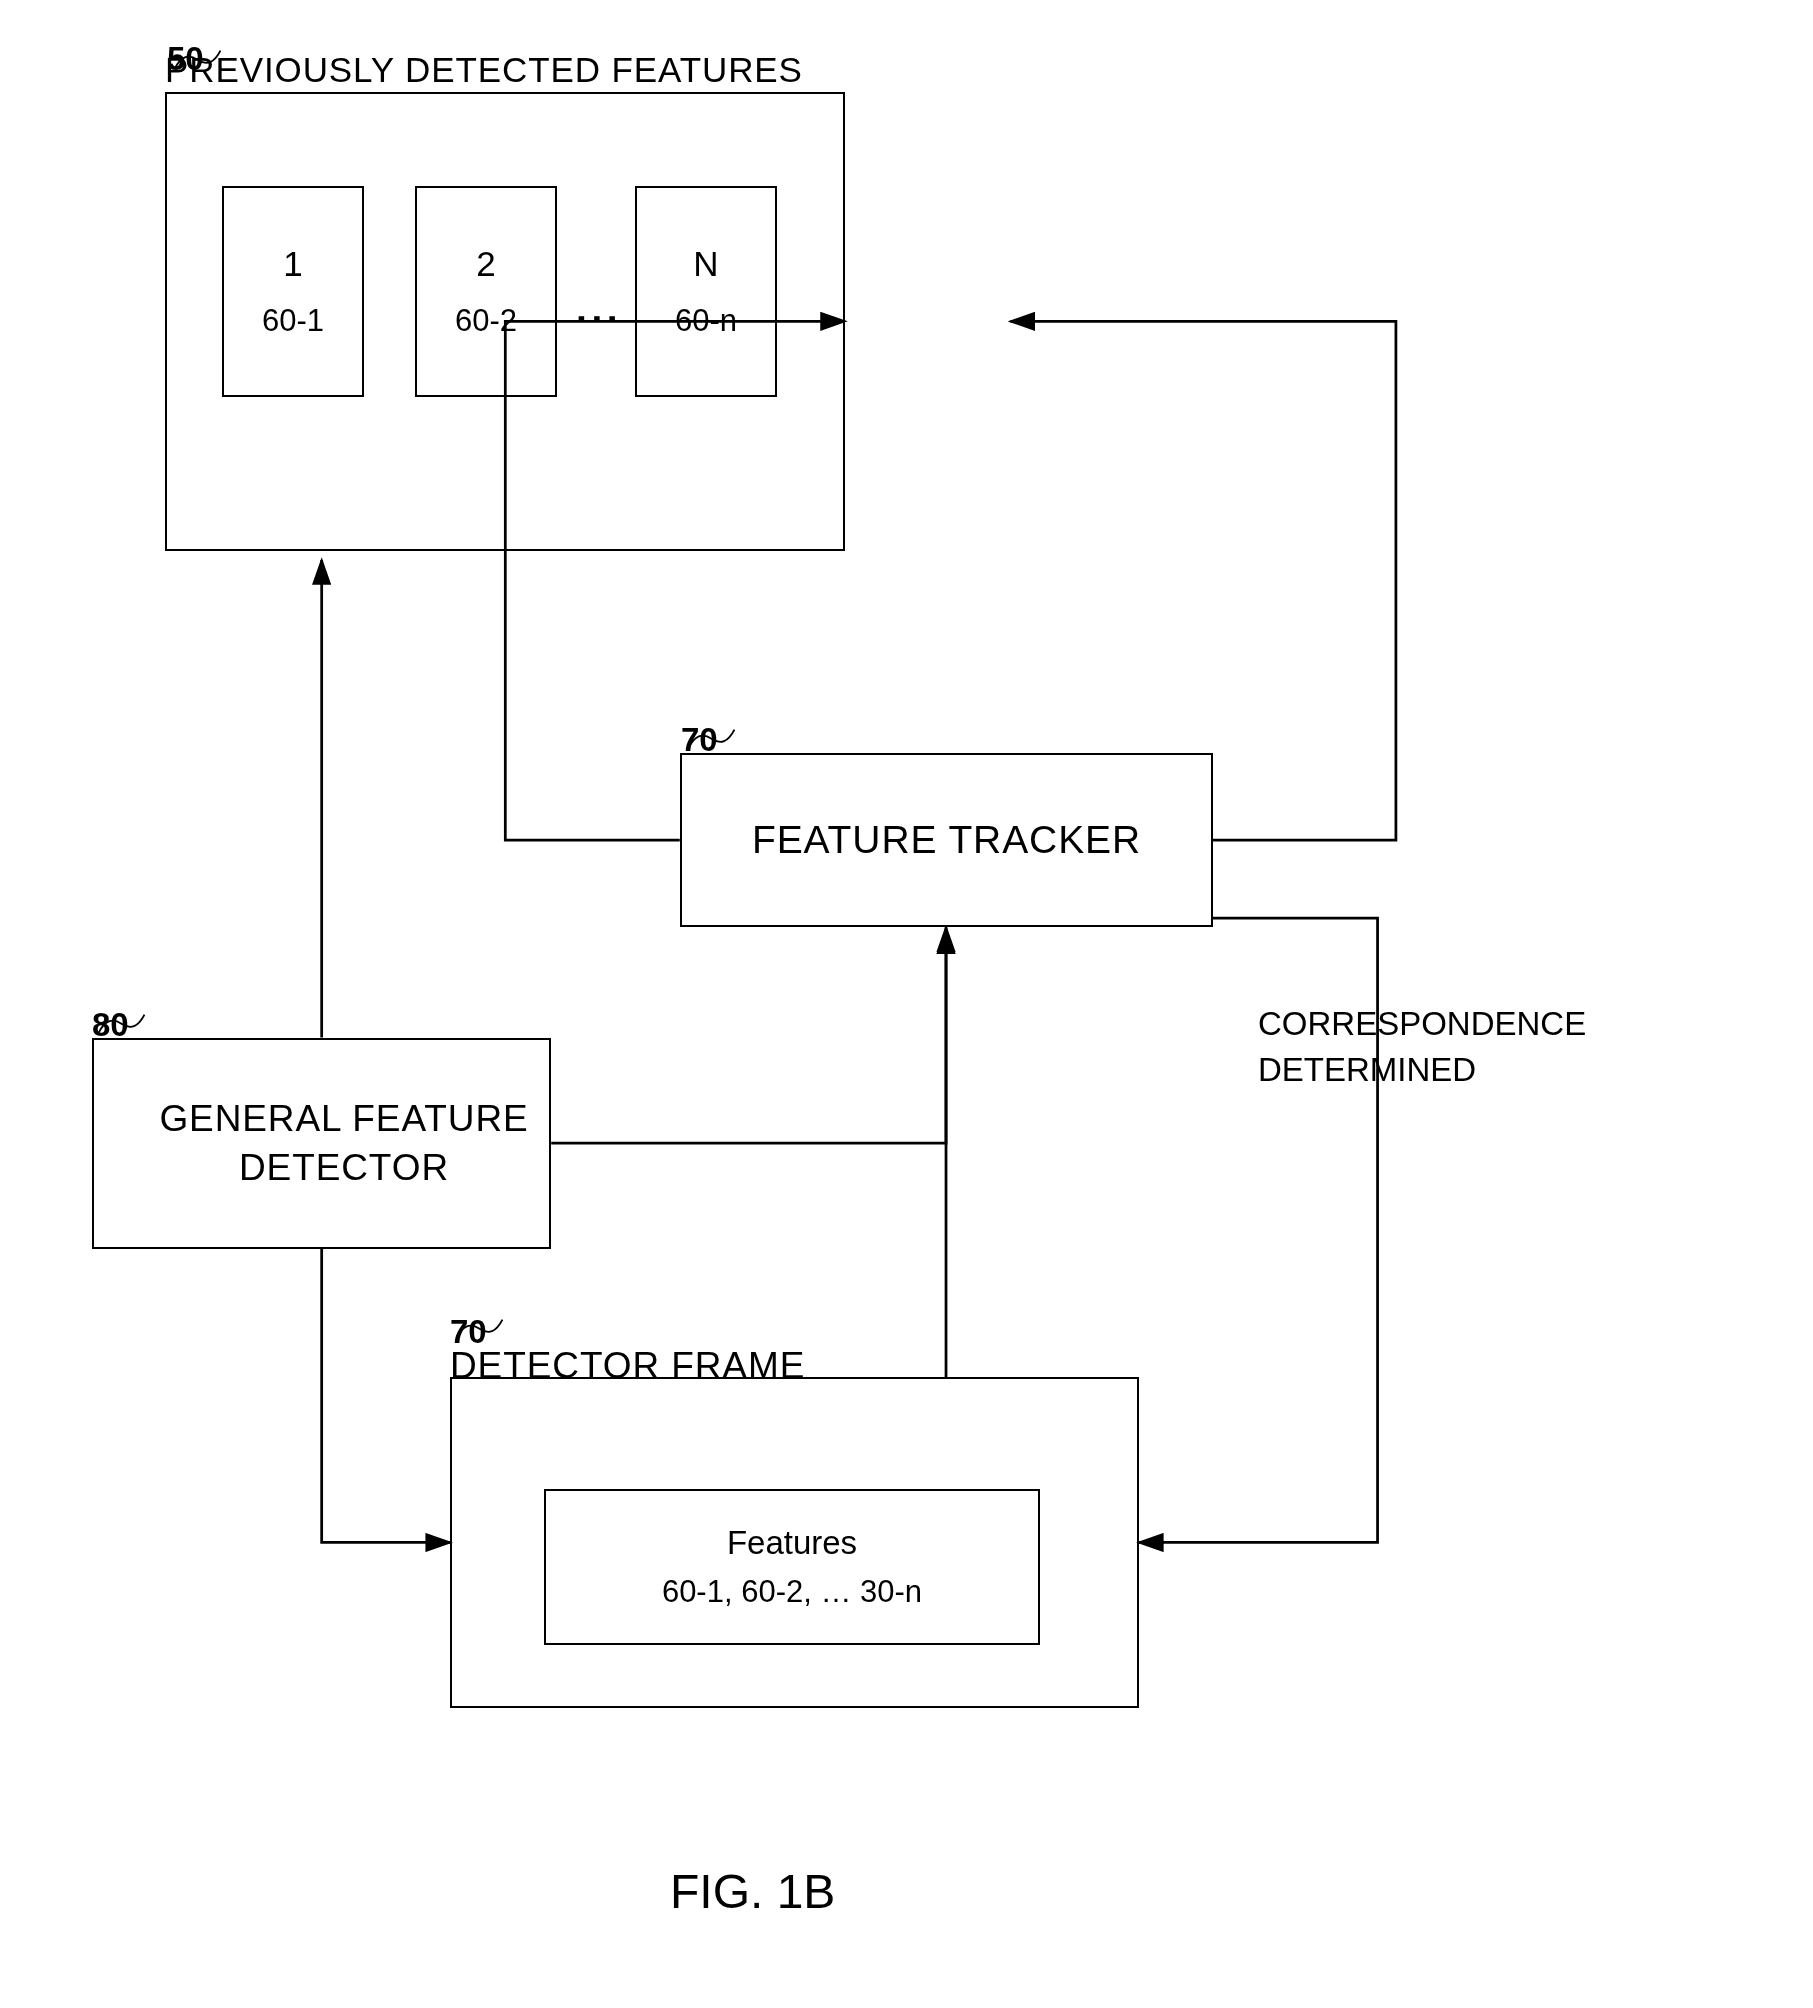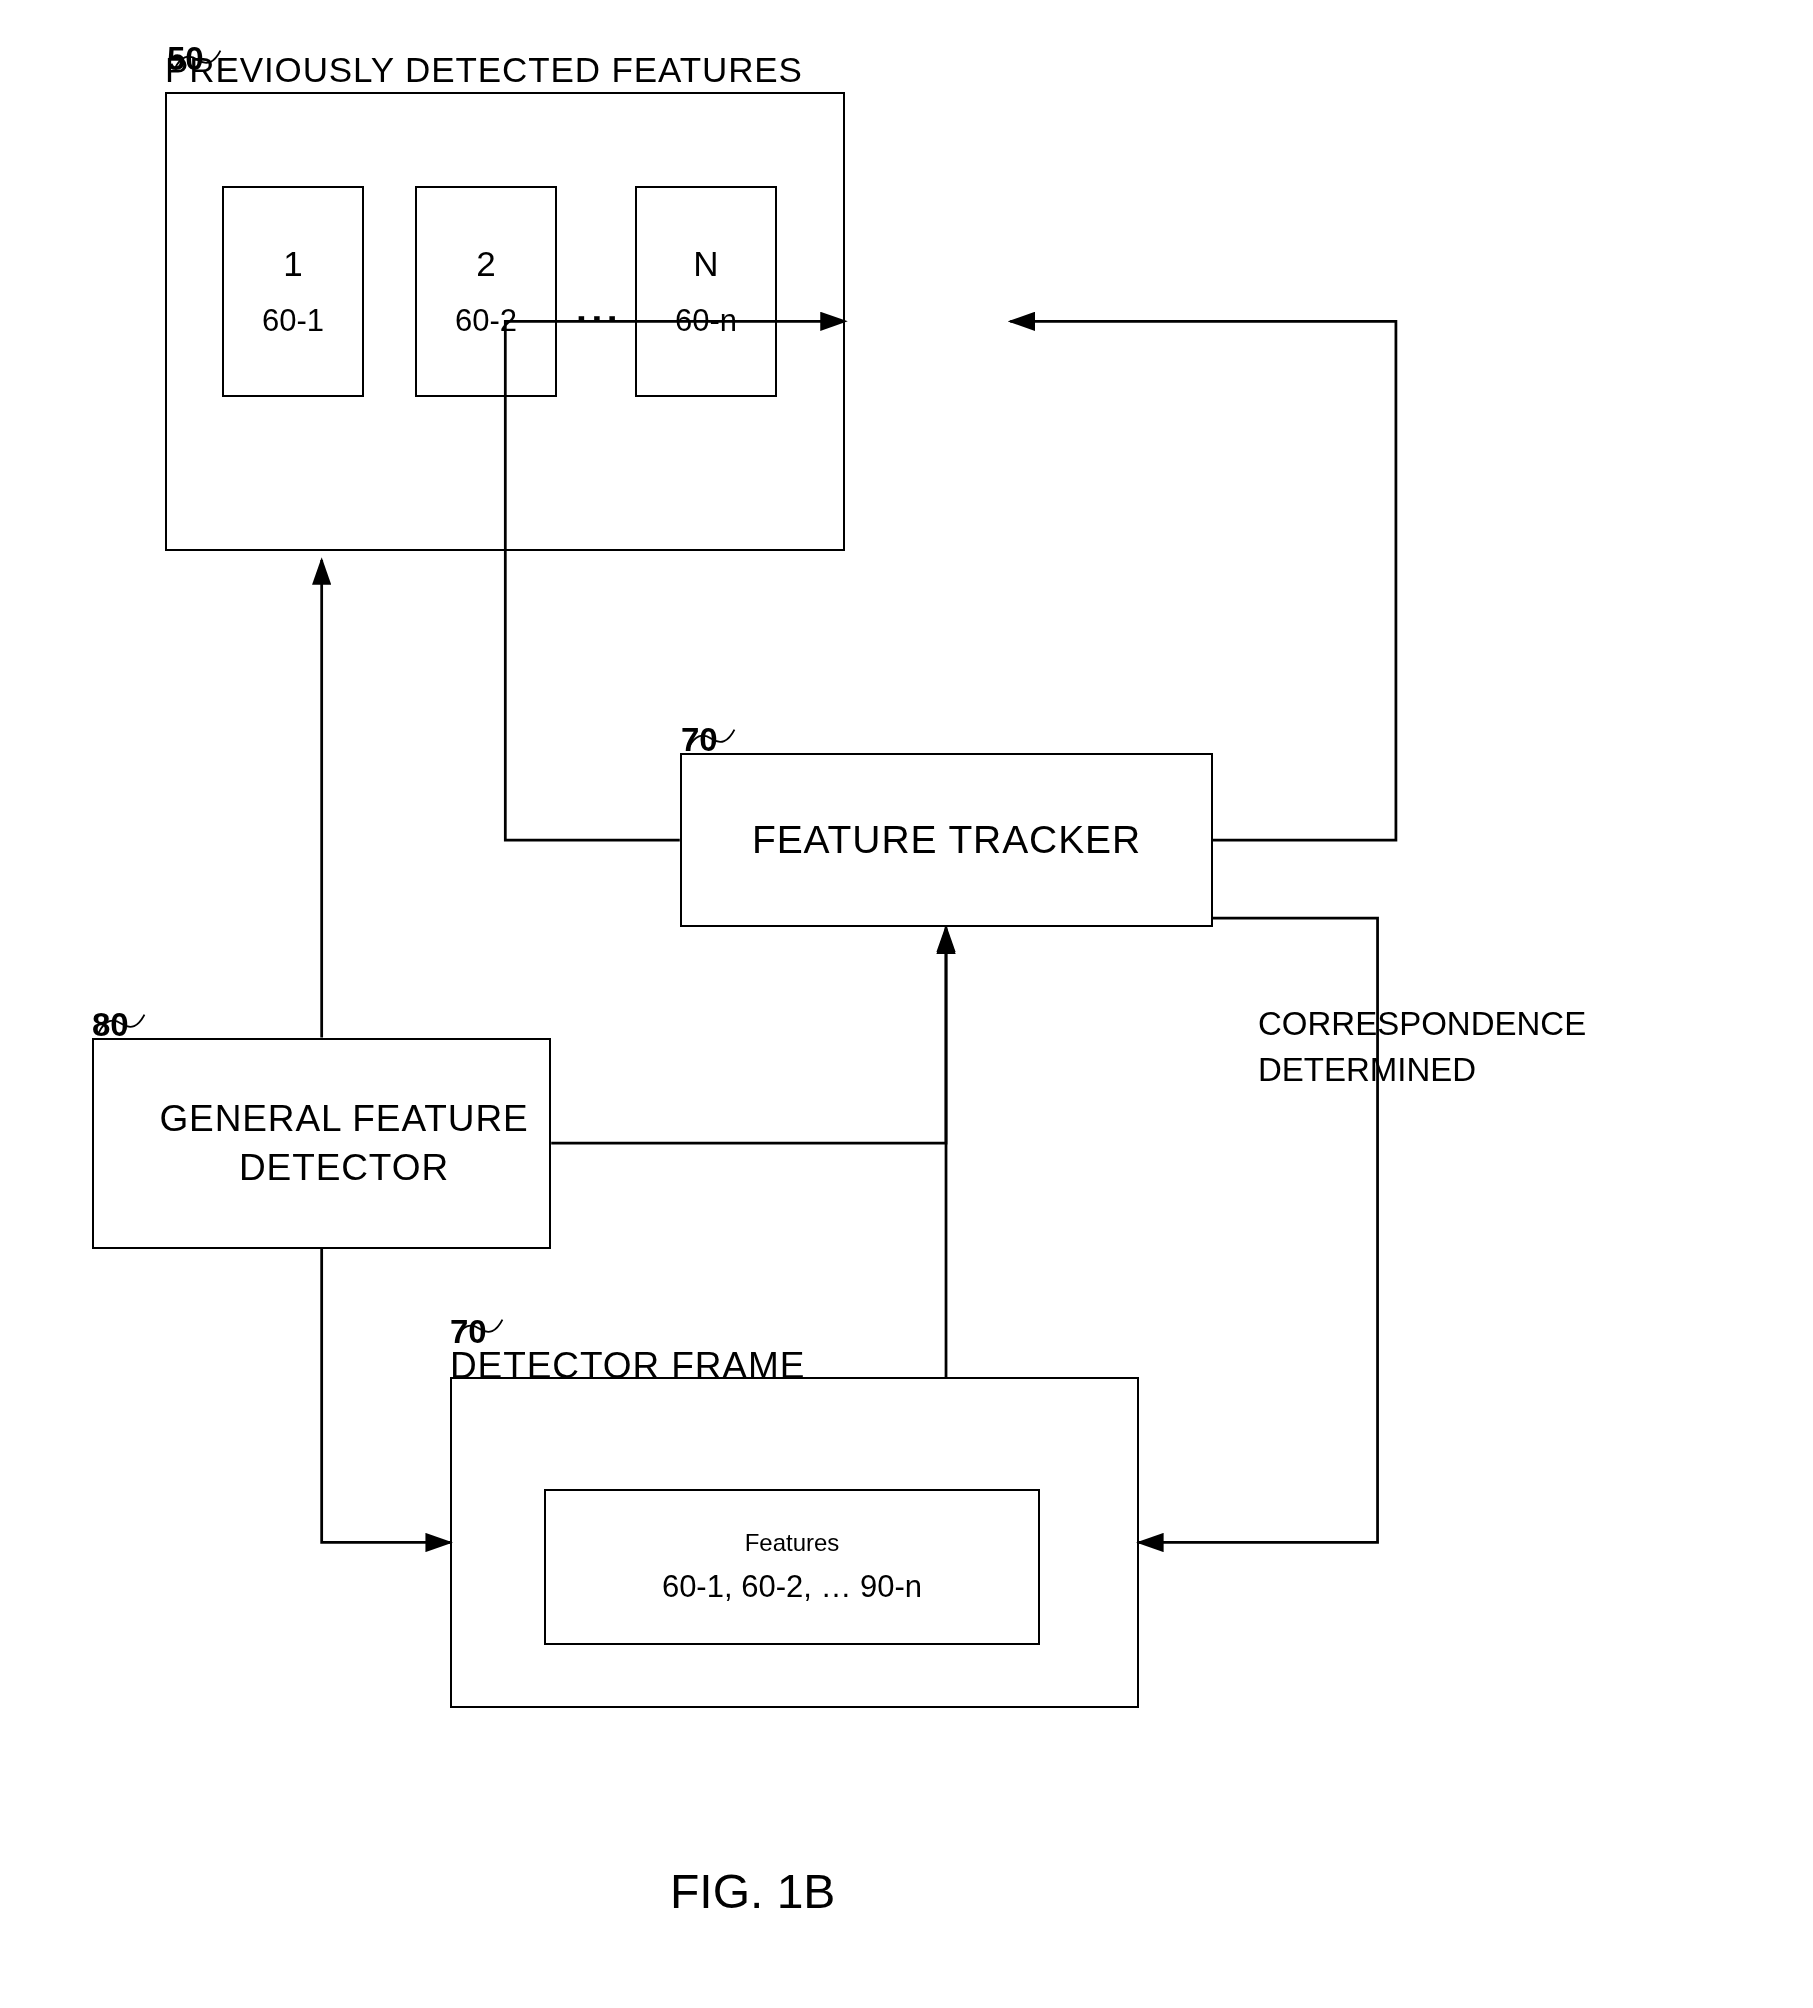--- a/index.html
+++ b/index.html
@@ -202,21 +202,21 @@
       border: 2.8px solid #000;
       background: #fff;
       display: flex;
       flex-direction: column;
       align-items: center;
       justify-content: center;
       text-align: center;
     }
 
     .features-inner-label-top {
-      font-size: 24px;
+      font-size: 33px;
       font-weight: normal;
       margin-bottom: 12px;
     }
 
     .features-inner-label-bottom {
       font-size: 31px;
       font-weight: normal;
     }
 
     
@@ -282,21 +282,21 @@
   <div class="label-80">80</div>
   <div class="general-detector-box">
     <div class="general-detector-label">GENERAL FEATURE<br>DETECTOR</div>
   </div>
 
   <div class="label-90">70</div>
   <div class="current-frame-label">DETECTOR FRAME</div>
   <div class="current-frame-box">
     <div class="features-inner-box">
       <div class="features-inner-label-top">Features</div>
-      <div class="features-inner-label-bottom">60-1, 60-2, … 90-n</div>
+      <div class="features-inner-label-bottom">60-1, 60-2, … 30-n</div>
     </div>
   </div>
 
   <div class="correspondence-label">CORRESPONDENCE<br>DETERMINED</div>
 
   <div class="fig-label">FIG. 1B</div>
 
   <svg class="arrows-svg" viewBox="0 0 1975 2187" width="1814" height="2008">
     <defs>
       <marker id="arrowhead" markerWidth="10" markerHeight="7" refX="9" refY="3.5" orient="auto">

